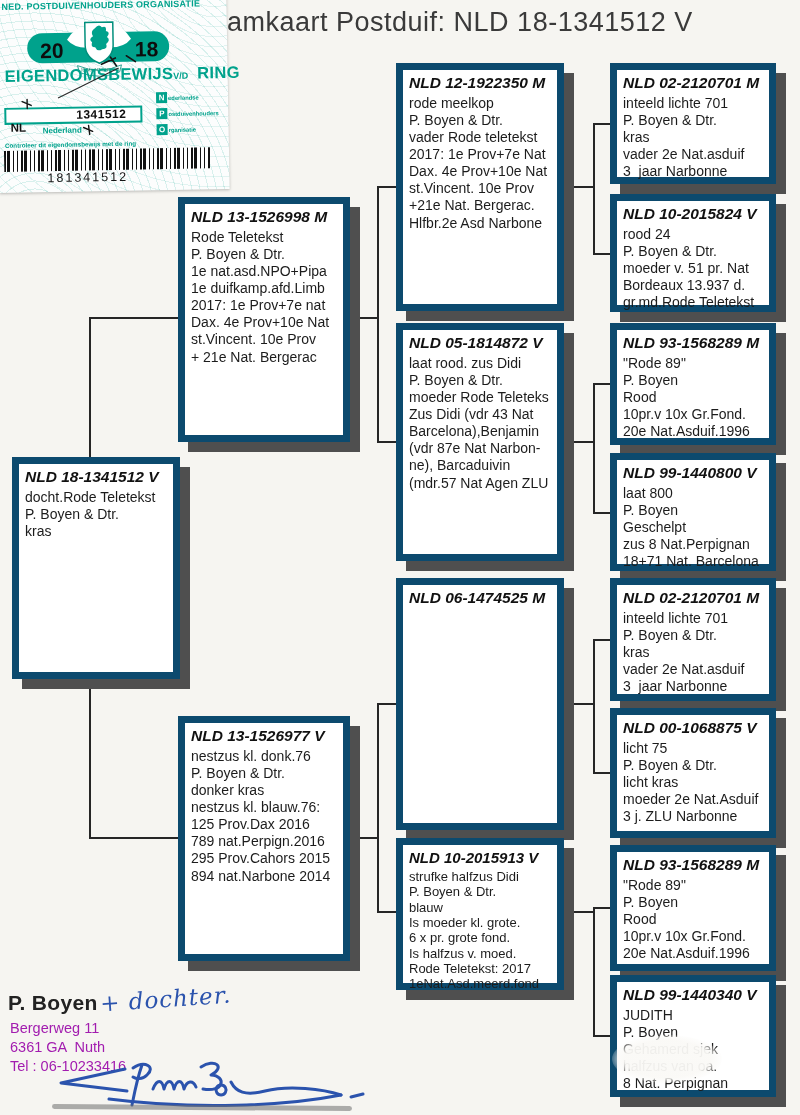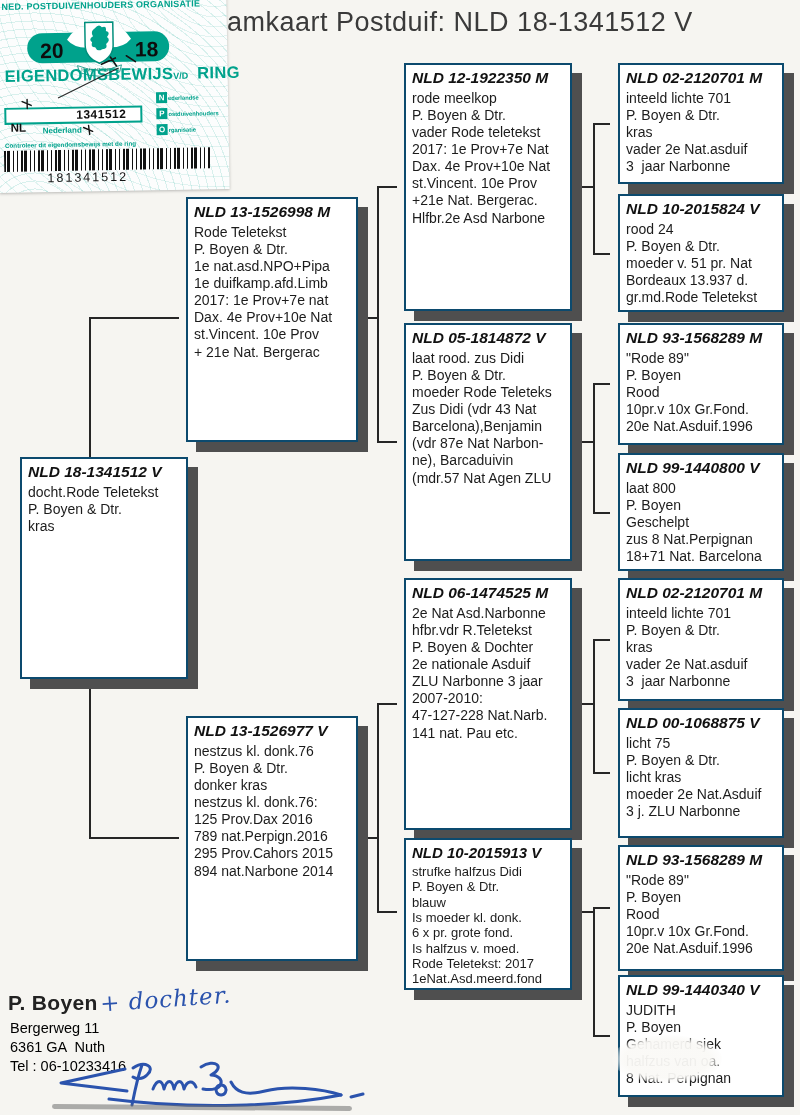--- a/index.html
+++ b/index.html
@@ -3,22 +3,22 @@
 <meta charset="utf-8">
 <style>
   html,body{margin:0;padding:0;}
   body{font-family:"Liberation Sans","DejaVu Sans",sans-serif;background:#e9e8e4;}
   #page{position:relative;width:800px;height:1115px;background:#f6f5f1;overflow:hidden;padding-left:32px;}
 
   
   .title{position:absolute;left:227px;top:7px;font-size:27px;color:#3a3a3a;letter-spacing:.5px;white-space:pre;}
 
   
-  .pbox{position:absolute;background:#fff;border:2px solid #0c4a6e;box-shadow:10px 10px 0 0 #4f4f4f;
-        padding:4px 6px;box-sizing:border-box;margin-left:8px;}
+  .pbox{position:absolute;background:#fff;border:7px solid #0c4a6e;box-shadow:10px 10px 0 0 #4f4f4f;
+        padding:4px 6px;box-sizing:border-box;}
   .pbox-ring{font-weight:bold;font-style:italic;font-size:15.5px;color:#111;white-space:pre;margin-bottom:3px;}
   .pline{font-size:14px;line-height:1.22;color:#1c1c1c;white-space:pre;}
   .tight .pline{font-size:13px;line-height:1.18;}
   .tight .pbox-ring{font-size:15px;}
 
   
   .hline,.vline{position:absolute;background:#262626;}
   .hline{height:2px;}
   .vline{width:2px;}
 
@@ -47,21 +47,21 @@
   .st-npo-word{font-size:5.8px;font-weight:bold;color:#00a28c;white-space:nowrap;}
   .st-barcode{position:absolute;left:5px;top:152px;width:206px;height:21px;
      background:repeating-linear-gradient(90deg,#111 0 2px,#fff 2px 3px,#111 3px 6px,#fff 6px 9px,#111 9px 10px,#fff 10px 13px,#111 13px 14px,#fff 14px 17px);}
   .st-bcnum{position:absolute;left:48px;top:173px;font-size:12.5px;color:#151515;letter-spacing:2px;}
   .pen-marks{position:absolute;left:0;top:0;width:230px;height:194px;}
 
   
   .f-name{position:absolute;left:8px;top:991px;font-size:21px;font-weight:bold;color:#222;letter-spacing:.3px;}
   .f-note{position:absolute;left:100px;top:986px;font-size:23px;color:#2b53ad;font-style:italic;
           font-family:"DejaVu Serif",serif;transform:rotate(-4deg);letter-spacing:1px;}
-  .f-addr{position:absolute;left:10px;font-size:14.5px;color:#000000;white-space:pre;}
+  .f-addr{position:absolute;left:10px;font-size:14.5px;color:#a21caf;white-space:pre;}
   .f-sig{position:absolute;left:45px;top:1055px;width:340px;height:58px;}
   .smudge{position:absolute;left:612px;top:1035px;width:110px;height:48px;border-radius:50%;
           background:radial-gradient(ellipse at center, rgba(250,249,246,.95) 0 55%, rgba(250,249,246,0) 75%);}
   .scan-streak{position:absolute;left:52px;top:1105px;width:300px;height:5px;background:#6e6e6e;opacity:.55;
           border-radius:3px;transform:rotate(.4deg);}
 </style>
 </head>
 <body>
 
 <div id="page">
@@ -124,21 +124,21 @@
         <div class="pline">+ 21e Nat. Bergerac</div>
       </div>
   </div>
 
   <div class="pbox" style="left:178px;top:716px;width:172px;height:245px">
     <div class="pbox-ring">NLD 13-1526977 V</div>
     <div>
         <div class="pline">nestzus kl. donk.76</div>
         <div class="pline">P. Boyen &amp; Dtr.</div>
         <div class="pline">donker kras</div>
-        <div class="pline">nestzus kl. donk.76:</div>
+        <div class="pline">nestzus kl. blauw.76:</div>
         <div class="pline">125 Prov.Dax 2016</div>
         <div class="pline">789 nat.Perpign.2016</div>
         <div class="pline">295 Prov.Cahors 2015</div>
         <div class="pline">894 nat.Narbone 2014</div>
       </div>
   </div>
 
   <div class="pbox" style="left:396px;top:63px;width:168px;height:248px">
     <div class="pbox-ring">NLD 12-1922350 M</div>
     <div>
@@ -162,39 +162,29 @@
         <div class="pline">Zus Didi (vdr 43 Nat</div>
         <div class="pline">Barcelona),Benjamin</div>
         <div class="pline">(vdr 87e Nat Narbon-</div>
         <div class="pline">ne), Barcaduivin</div>
         <div class="pline">(mdr.57 Nat Agen ZLU</div>
       </div>
   </div>
 
   <div class="pbox" style="left:396px;top:578px;width:168px;height:252px">
     <div class="pbox-ring">NLD 06-1474525 M</div>
-    <div>
-        <div class="pline">2e Nat Asd.Narbonne</div>
-        <div class="pline">hfbr.vdr R.Teletekst</div>
-        <div class="pline">P. Boyen &amp; Dochter</div>
-        <div class="pline">2e nationale Asduif</div>
-        <div class="pline">ZLU Narbonne 3 jaar</div>
-        <div class="pline">2007-2010:</div>
-        <div class="pline">47-127-228 Nat.Narb.</div>
-        <div class="pline">141 nat. Pau etc.</div>
-      </div>
   </div>
 
   <div class="pbox tight" style="left:396px;top:838px;width:168px;height:152px">
     <div class="pbox-ring">NLD 10-2015913 V</div>
     <div>
         <div class="pline">strufke halfzus Didi</div>
         <div class="pline">P. Boyen &amp; Dtr.</div>
         <div class="pline">blauw</div>
-        <div class="pline">Is moeder kl. donk.</div>
+        <div class="pline">Is moeder kl. grote.</div>
         <div class="pline">6 x pr. grote fond.</div>
         <div class="pline">Is halfzus v. moed.</div>
         <div class="pline">Rode Teletekst: 2017</div>
         <div class="pline">1eNat.Asd.meerd.fond</div>
       </div>
   </div>
 
   <div class="pbox" style="left:610px;top:63px;width:166px;height:121px">
     <div class="pbox-ring">NLD 02-2120701 M</div>
     <div>

